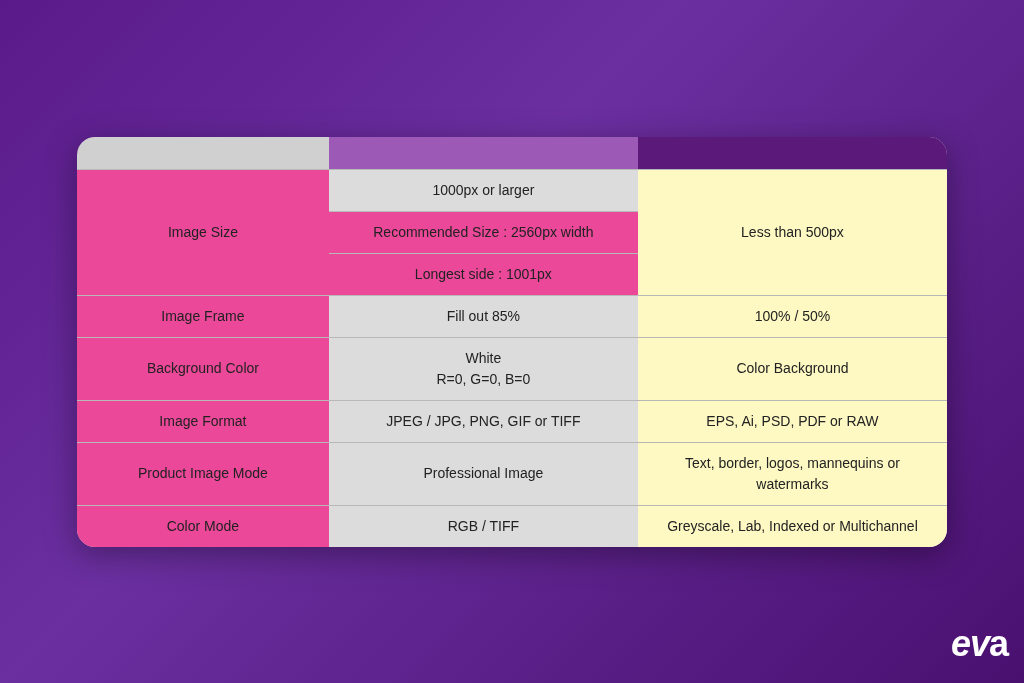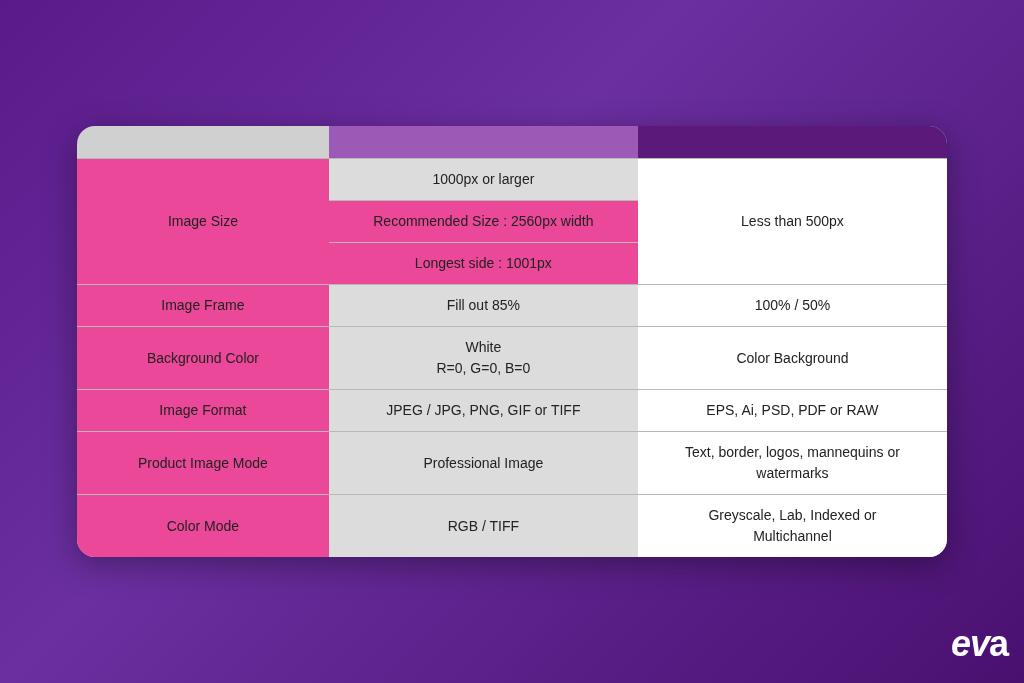--- a/index.html
+++ b/index.html
@@ -57,39 +57,39 @@
       background: #5b1a7a;
       color: white;
       text-align: center;
       width: 270px;
     }
 
     tbody tr td {
       text-align: center;
       font-size: 14px;
       color: #222;
-      padding: 10px 32px;
+      padding: 10px 22px;
       border-top: 1px solid #b8b8b8;
       vertical-align: middle;
       line-height: 1.5;
       margin-top: 30px;
     }
 
     tbody tr td:first-child {
       background: #ec4899;
       font-size: 14px;
       color: #222;
     }
 
     tbody tr td:nth-child(2) {
       background: #dcdcdc;
     }
 
     tbody tr td:nth-child(3) {
-      background: #ffffff;
+      background: #fef9c3;
     }
 
     .logo-area {
       position: absolute;
       bottom: 18px;
       right: 16px;
     }
 
     .logo-text {
       font-size: 36px;

